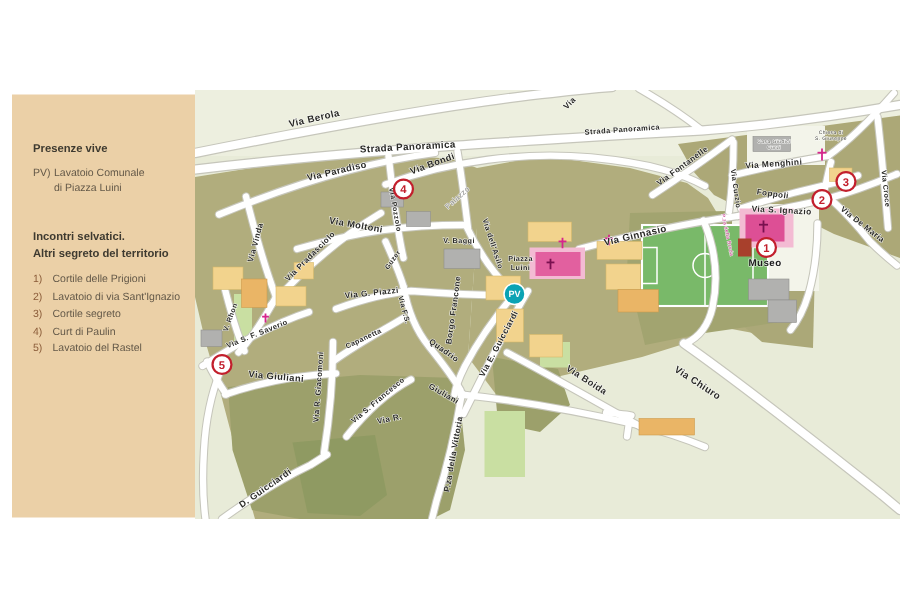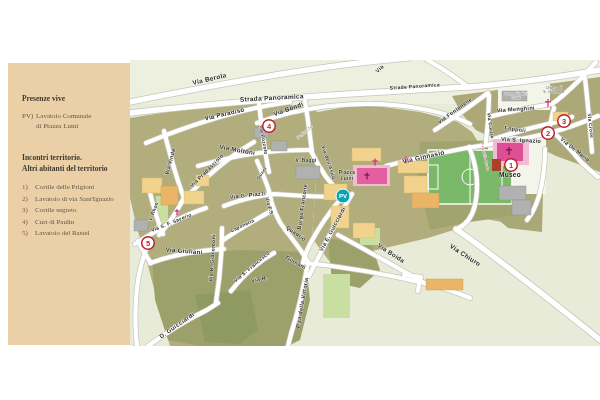--- a/index.html
+++ b/index.html
@@ -1,19 +1,19 @@
 <!DOCTYPE html>
 <html><head>
 <meta charset="utf-8">
 <style>
   html,body{margin:0;padding:0;}
   body{width:600px;height:400px;background:#ffffff;position:relative;overflow:hidden;
        font-family:"Liberation Sans",sans-serif;}
   .panel{position:absolute;left:8px;top:63px;width:122px;height:282px;background:#EBD0A7;color:#635848;}
-  .panel-inner{padding:30px 8px 0 14px;font-size:7px;line-height:10px;font-family:Liberation Serif, serif;}
+  .panel-inner{padding:30px 8px 0 14px;font-size:7px;line-height:10px;}
   .p-title{font-weight:700;color:#3E3A30;font-size:7.5px;line-height:11px;margin:0;}
   .pv-entry{margin-top:7px;}
   .pv-row{display:flex;}
   .pv-num{width:14px;flex:none;}
   .pv-l2{padding-left:14px;}
   .sec2{margin-top:21px;}
   .list{margin-top:8px;}
   .item{display:flex;margin:0 0 1px 0;line-height:10.5px;}
   .item .num{width:13px;flex:none;color:#8A5B38;}
   .item .txt{flex:1;}
@@ -35,22 +35,22 @@
   <div class="panel-inner">
     <p class="p-title">Presenze vive</p>
     <div class="pv-entry">
       <div class="pv-row">
         <span class="pv-num">PV)</span>
         <span>Lavatoio Comunale</span>
       </div>
       <div class="pv-l2">di Piazza Luini</div>
     </div>
     <div class="sec2">
-      <p class="p-title">Incontri territorio.</p>
-      <p class="p-title">Altri abitanti del territorio</p>
+      <p class="p-title">Incontri selvatici.</p>
+      <p class="p-title">Altri segreto del territorio</p>
     </div>
     <div class="list">
       <div class="item">
         <span class="num">1)</span>
         <span class="txt">Cortile delle Prigioni</span>
       </div>
       <div class="item">
         <span class="num">2)</span>
         <span class="txt">Lavatoio di via Sant'Ignazio</span>
       </div>

